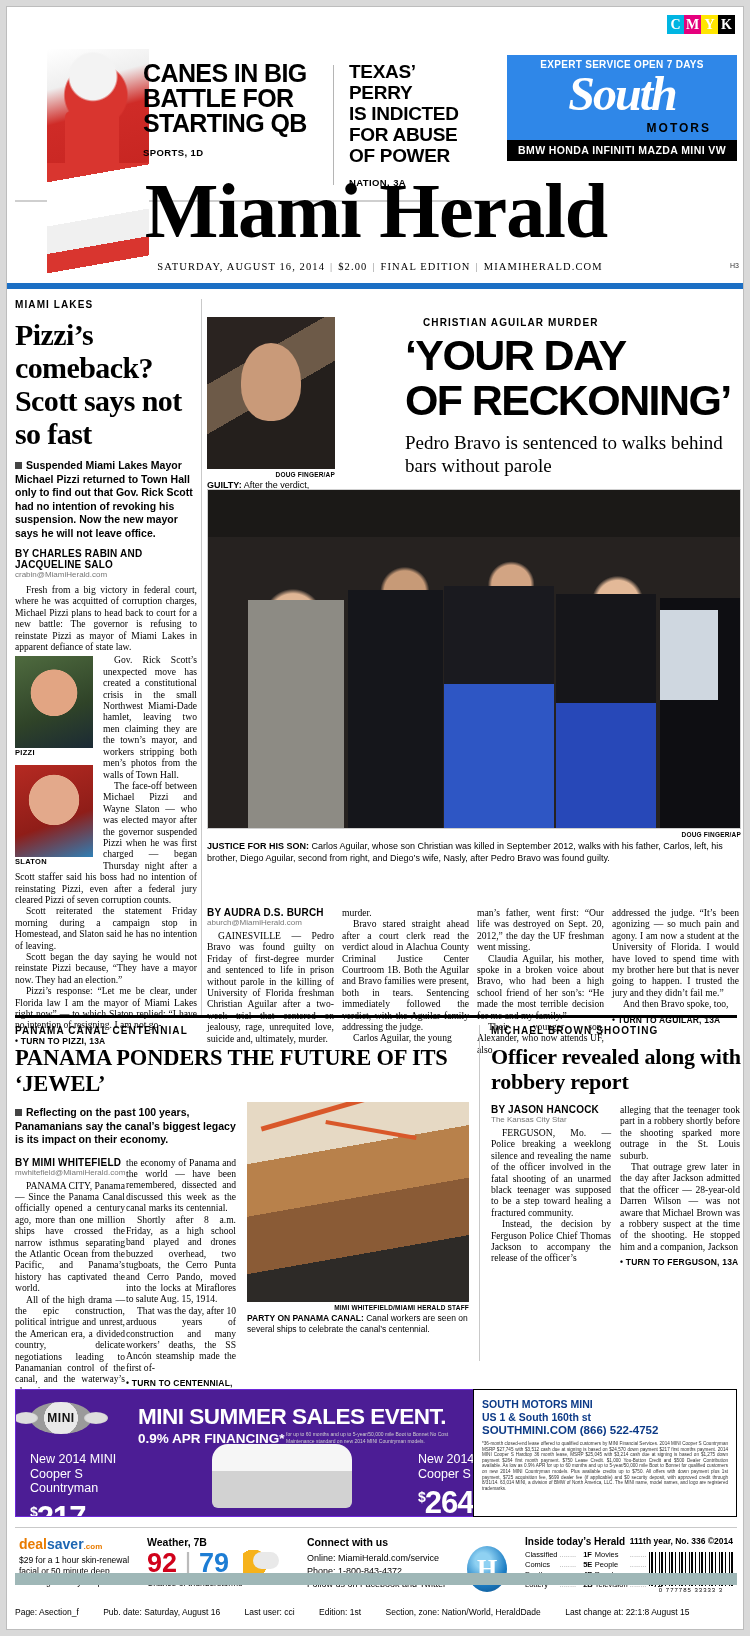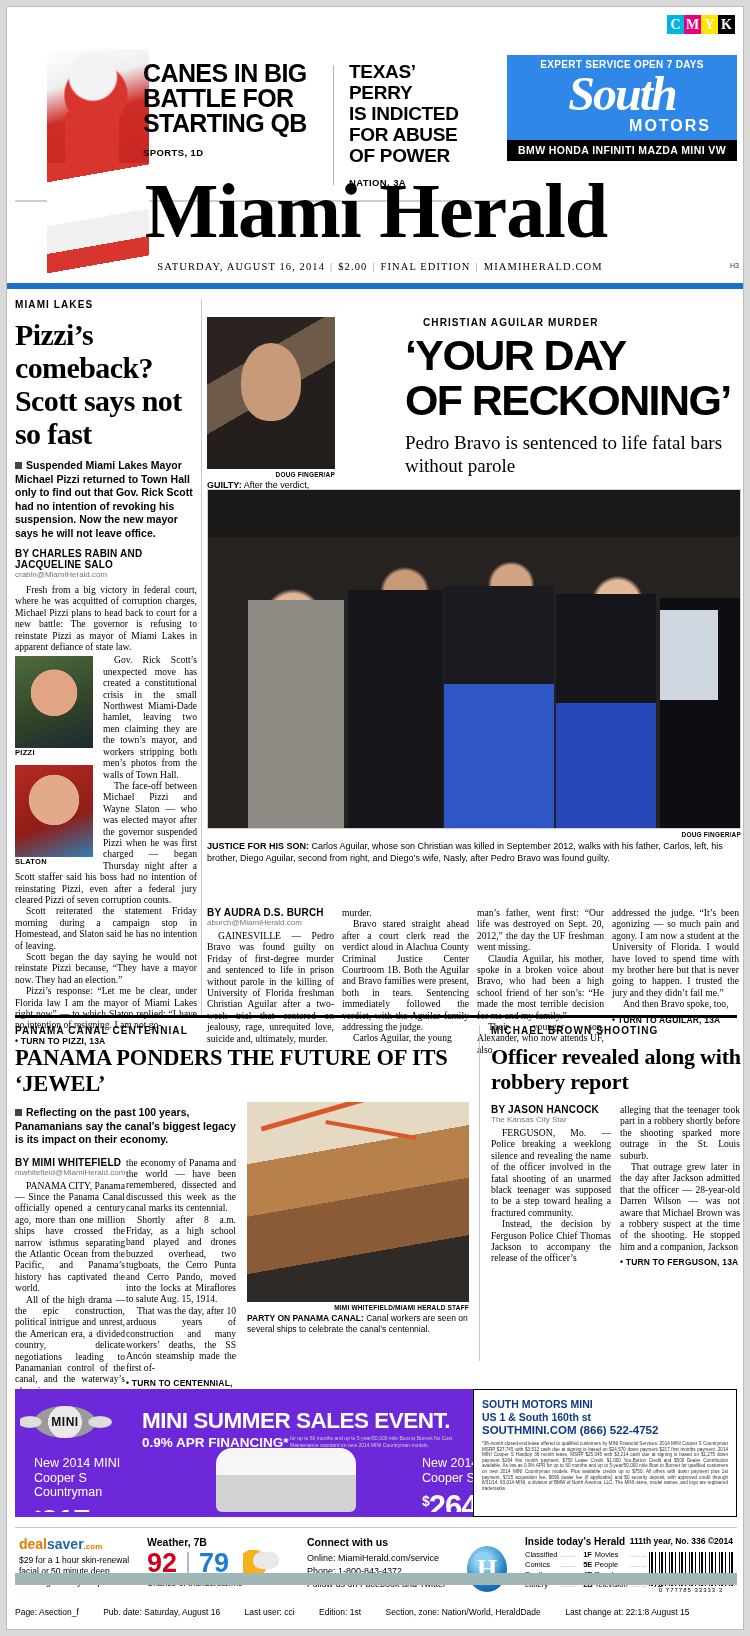--- a/index.html
+++ b/index.html
@@ -52,21 +52,21 @@
   .sky-rule { position:absolute; left:8px; top:149px; width:488px; height:2px; background:#cfcfcf; }
 
   
   .smad { position:absolute; left:500px; top:48px; width:230px; height:106px; }
   .smad-blue { position:absolute; inset:0 0 21px 0; background:#2f87e8; overflow:hidden; }
   .smad-exp { position:absolute; top:4px; width:100%; text-align:center; color:#fff;
     font-size:10px; font-weight:bold; letter-spacing:0.3px; }
   .smad-south { position:absolute; left:0; right:0; top:11px; text-align:center;
     color:#fff; font-size:48px; font-style:italic; font-weight:bold;
     font-family:"Liberation Serif", serif; letter-spacing:-2px; }
-  .smad-motors { position:absolute; right:26px; bottom:5px; color:#ffffff; font-size:16px;
+  .smad-motors { position:absolute; right:26px; bottom:5px; color:#000000; font-size:12px;
     font-weight:bold; letter-spacing:2px; }
   .smad-black { position:absolute; left:0; right:0; bottom:0; height:21px; background:#000;
     color:#fff; font-size:10.5px; font-weight:bold; text-align:center; line-height:21px;
     letter-spacing:0.4px; }
 
   
   .mast-wrap { position:absolute; left:0; top:158px; width:738px; height:118px; }
   .mast-photo {
     position:absolute; left:40px; top:-2px; width:102px; height:120px;
     background:linear-gradient(170deg,#d9352f 0 14%, #ffffff 14% 46%, #f0f0f0 46% 66%, #d9352f 66% 80%, #ffffff 80% 100%);
@@ -158,21 +158,21 @@
     background:#d9582a; transform:rotate(-16deg); }
   .pn-photo .crane2 { position:absolute; left:78px; top:26px; width:92px; height:4px;
     background:#d9582a; transform:rotate(10deg); }
 
   .brown { position:absolute; left:484px; top:1018px; width:250px; }
   .brown h2 { font-family:"Liberation Serif", serif; font-size:22px; line-height:25px;
     margin-top:8px; letter-spacing:-0.2px; }
 
   
   .miniad { position:absolute; left:8px; top:1382px; width:662px; height:128px;
-    background:#6d28d9; color:#fff; overflow:hidden; border:5px solid #6d28d9; }
+    background:#4c1d95; color:#fff; overflow:hidden; border:1px solid #6d28d9; }
   .mini-logo { position:absolute; left:14px; top:12px; width:62px; height:32px;
     border-radius:50%; background:radial-gradient(circle,#e9e9e9 0 48%, #9a9a9a 49% 100%);
     color:#111; font-size:12px; font-weight:bold; text-align:center; line-height:32px;
     letter-spacing:0.5px; }
   .mini-logo::before, .mini-logo::after { content:""; position:absolute; top:10px; width:24px; height:12px;
     background:radial-gradient(ellipse at center,#ddd 0 60%, #8c8c8c 100%); border-radius:50%; }
   .mini-logo::before{ left:-16px; } .mini-logo::after{ right:-16px; }
   .mini-title { position:absolute; left:122px; top:14px; font-size:22.5px; font-weight:bold;
     letter-spacing:-0.5px; }
   .mini-apr { position:absolute; left:122px; top:41px; font-size:13.5px; font-weight:bold; }
@@ -321,21 +321,21 @@
     <div class="cap" style="margin-top:2px;">
       <b>GUILTY:</b><span> After the verdict, Pedro Bravo repeated that he did not kill his friend.</span>
     </div>
   </div>
 
   <div class="bigkick">CHRISTIAN AGUILAR MURDER</div>
   <div class="bighead">
     <div>‘YOUR DAY</div>
     <div>OF RECKONING’</div>
   </div>
-  <div class="bigdeck">Pedro Bravo is sentenced to life fatal bars without parole</div>
+  <div class="bigdeck">Pedro Bravo is sentenced to walks behind bars without parole</div>
 
   <div class="mainphoto">
     <div class="mp-f1"></div>
     <div class="mp-f2"></div>
     <div class="mp-f3"></div>
     <div class="mp-f4"></div>
     <div class="mp-f5"></div>
     <div class="mp-scarf"></div>
   </div>
   <div style="position:absolute; left:200px; top:824px; width:534px;">

